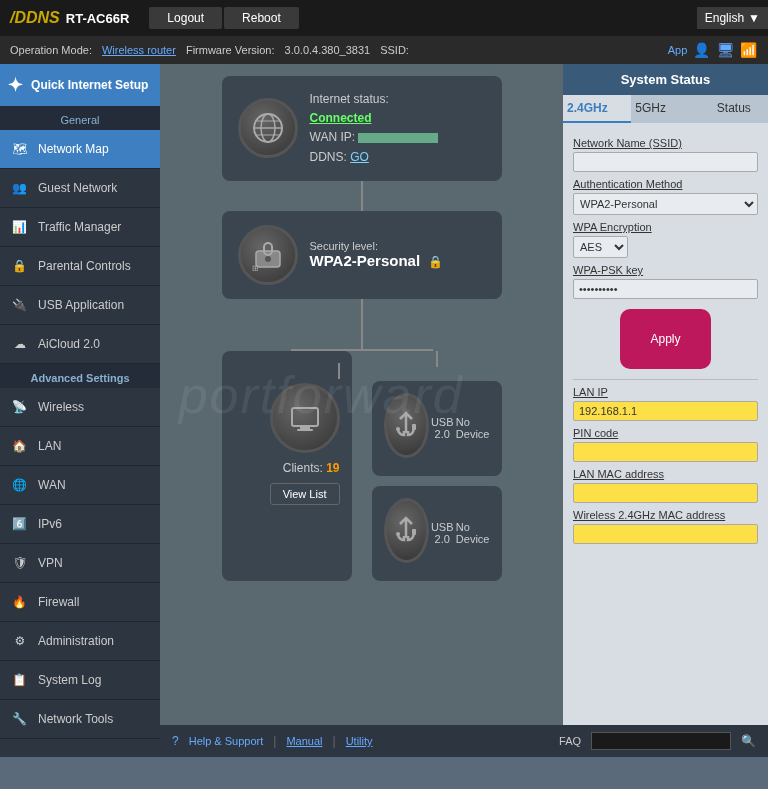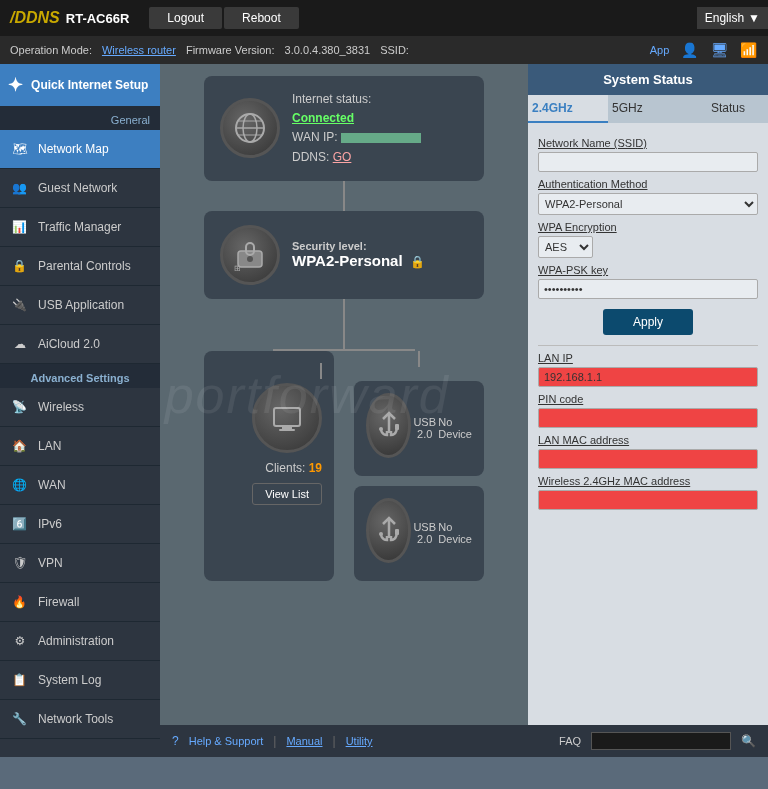--- a/index.html
+++ b/index.html
@@ -9,30 +9,30 @@
     .top-bar { display: flex; align-items: center; background: #1a1a1a; height: 36px; }
     .logo { padding: 0 10px; display: flex; align-items: center; gap: 6px; }
     .logo-asus { color: #c8a800; font-weight: bold; font-size: 16px; font-style: italic; }
     .logo-model { color: #fff; font-size: 13px; font-weight: bold; }
     .top-nav { display: flex; gap: 2px; margin-left: 10px; }
     .top-nav-btn { background: #3a3a3a; color: #fff; border: none; padding: 4px 18px; cursor: pointer; font-size: 12px; border-radius: 2px; }
     .lang-select { margin-left: auto; display: flex; align-items: center; background: #3a3a3a; color: #fff; padding: 4px 8px; gap: 4px; font-size: 12px; cursor: pointer; margin-right: 0; }
 
     
     .status-bar { background: #2a2a2a; color: #ccc; font-size: 11px; padding: 4px 10px; display: flex; align-items: center; gap: 10px; height: 28px; }
-    .status-icons { margin-left: auto; display: flex; gap: 12px; align-items: center; }
+    .status-icons { margin-left: auto; display: flex; gap: 6px; align-items: center; }
     .status-icon { color: #6af; font-size: 14px; cursor: pointer; }
 
     
     .main-layout { display: flex; height: calc(789px - 64px - 32px); }
 
     
     .sidebar { width: 160px; background: #2d3540; flex-shrink: 0; overflow-y: auto; }
     .sidebar-quick { background: #3d7fc1; color: #fff; padding: 10px 8px; display: flex; align-items: center; gap: 8px; cursor: pointer; font-size: 12px; font-weight: bold; }
-    .sidebar-section-title { color: #8ab0d0; font-size: 11px; padding: 8px 10px 4px; text-align: right; background: #232c38; }
+    .sidebar-section-title { color: #8ab0d0; font-size: 11px; padding: 8px 10px 4px; text-align: center; background: #232c38; }
     .sidebar-item { display: flex; align-items: center; gap: 8px; padding: 9px 10px; color: #ccc; cursor: pointer; font-size: 12px; border-bottom: 1px solid #1e2832; }
     .sidebar-item.active { background: #3d7fc1; color: #fff; }
     .sidebar-item .icon { width: 20px; height: 20px; display: flex; align-items: center; justify-content: center; flex-shrink: 0; }
     .sidebar-adv-title { color: #8ab0d0; font-size: 11px; padding: 8px 10px 4px; text-align: center; background: #232c38; font-weight: bold; }
 
     
     .content-area { flex: 1; display: flex; flex-direction: column; overflow: hidden; }
 
     
     .network-map-area { flex: 1; position: relative; background: #5a6870; overflow: hidden; }
@@ -46,48 +46,48 @@
     .router-info .connected { color: #6f6; text-decoration: underline; font-weight: bold; }
     .router-info a { color: #6af; text-decoration: underline; }
 
     
     .connector-v { width: 2px; height: 30px; background: #888; margin: 0 auto; }
 
     
     .security-box { background: #3a4550; border-radius: 8px; width: 280px; padding: 14px 16px; display: flex; align-items: center; gap: 12px; }
     .security-icon { width: 60px; height: 60px; border-radius: 50%; background: radial-gradient(circle at 40% 35%, #666, #333); display: flex; align-items: center; justify-content: center; border: 3px solid #555; flex-shrink: 0; }
     .security-info { color: #fff; font-size: 12px; }
-    .security-level { color: #ccc; font-size: 11px; font-weight: bold; }
+    .security-level { color: #ccc; font-size: 11px; }
     .security-name { color: #fff; font-size: 15px; font-weight: bold; }
     .device-box { background: #3a4550; border-radius: 8px; width: 130px; padding: 12px; display: flex; flex-direction: column; align-items: flex-end; }
     .device-icon { width: 70px; height: 70px; border-radius: 50%; background: radial-gradient(circle at 40% 35%, #666, #333); display: flex; align-items: center; justify-content: center; border: 3px solid #555; margin-bottom: 8px; }
     .device-label { color: #ccc; font-size: 12px; margin-bottom: 4px; }
     .device-count { color: #f90; font-weight: bold; }
     .view-list-btn { background: #3a4550; color: #fff; border: 1px solid #666; padding: 4px 12px; cursor: pointer; font-size: 11px; border-radius: 3px; margin-top: 4px; }
 
     .usb-boxes { display: flex; flex-direction: column; gap: 10px; }
     .usb-box { background: #3a4550; border-radius: 8px; width: 130px; padding: 12px; display: flex; align-items: center; }
     .usb-icon { width: 65px; height: 65px; border-radius: 50%; background: radial-gradient(circle at 40% 35%, #666, #333); display: flex; align-items: center; justify-content: center; border: 3px solid #555; margin-bottom: 6px; }
 
     
-    .system-status { width: 240px; background: #d8dde3; flex-shrink: 0; overflow-y: auto; }
+    .system-status { width: 205px; background: #d8dde3; flex-shrink: 0; overflow-y: auto; }
     .system-status-title { background: #3a5a7a; color: #fff; text-align: center; padding: 8px; font-size: 13px; font-weight: bold; }
     .freq-tabs { display: flex; background: #b8c5d0; }
     .freq-tab { flex: 1; text-align: left; padding: 6px 4px; font-size: 12px; cursor: pointer; color: #333; border-bottom: 2px solid transparent; }
     .freq-tab.active { background: #d8dde3; border-bottom: 2px solid #3a7fc1; font-weight: bold; color: #3a7fc1; }
     .freq-tab-status { flex: 1; text-align: center; padding: 6px 4px; font-size: 12px; cursor: pointer; color: #333; }
     .status-form { padding: 8px 10px; }
     .form-label { color: #333; font-size: 11px; margin-bottom: 3px; margin-top: 6px; display: block; text-decoration: underline; }
     .form-input { width: 100%; border: 1px solid #aaa; background: #e8ecf0; padding: 3px 5px; font-size: 11px; border-radius: 2px; color: #333; }
     .form-select-wrap { display: flex; align-items: center; gap: 2px; }
     .form-select { flex: 1; border: 1px solid #aaa; background: #e8ecf0; padding: 3px 2px; font-size: 11px; border-radius: 2px; color: #333; }
     .form-select-small { width: 55px; border: 1px solid #aaa; background: #e8ecf0; padding: 3px 2px; font-size: 11px; border-radius: 2px; color: #333; }
-    .apply-btn { background: #0c4a6e; color: #fff; border: none; padding: 6px 30px; cursor: pointer; font-size: 12px; border-radius: 3px; margin: 10px auto; display: block; }
+    .apply-btn { background: #be185d; color: #fff; border: none; padding: 23px 30px; cursor: pointer; font-size: 12px; border-radius: 10px; margin: 10px auto; display: block; }
     .divider { border: none; border-top: 1px solid #bbb; margin: 4px 0; }
-    .form-input-readonly { width: 100%; border: 1px solid #aaa; background: #ef4444; padding: 3px 5px; font-size: 11px; border-radius: 2px; color: #333; }
+    .form-input-readonly { width: 100%; border: 1px solid #aaa; background: #fde047; padding: 3px 5px; font-size: 11px; border-radius: 2px; color: #333; }
 
     
     .bottom-bar { background: #2d3540; height: 32px; display: flex; align-items: center; padding: 0 12px; gap: 10px; }
     .bottom-help { color: #6af; font-size: 11px; cursor: pointer; display: flex; align-items: center; gap: 4px; }
     .bottom-sep { color: #666; }
     .bottom-link { color: #6af; font-size: 11px; cursor: pointer; text-decoration: underline; }
     .bottom-faq { margin-left: auto; color: #ccc; font-size: 11px; }
     .bottom-search { background: #1a1a1a; border: 1px solid #555; color: #ccc; padding: 2px 6px; font-size: 11px; width: 140px; }
 
     
@@ -213,21 +213,21 @@
                 <ellipse cx="18" cy="18" rx="7" ry="14" fill="none" stroke="#aaa" stroke-width="1.5"></ellipse>
                 <line x1="4" y1="18" x2="32" y2="18" stroke="#aaa" stroke-width="1.5"></line>
                 <line x1="6" y1="11" x2="30" y2="11" stroke="#aaa" stroke-width="1"></line>
                 <line x1="6" y1="25" x2="30" y2="25" stroke="#aaa" stroke-width="1"></line>
               </svg>
             </div>
             <div class="router-info">
               <div><span>Internet status:</span></div>
               <div><span class="connected">Connected</span></div>
               <div><span>WAN IP:</span> <span style="background:#6a8; width:80px; display:inline-block; height:10px; vertical-align:middle;"></span></div>
-              <div><span>DDNS:</span> <a style="color:#fca5a5; cursor:pointer;text-align:right;">GO</a></div>
+              <div><span>DDNS:</span> <a style="color:#7dd3fc; cursor:pointer;text-align:right;">GO</a></div>
             </div>
           </div>
 
           <div class="connector-v"></div>
 
           <div class="security-box">
             <div class="security-icon">
               <svg width="36" height="36" viewBox="0 0 36 36">
                 <rect x="6" y="14" width="24" height="16" rx="3" fill="#888" stroke="#aaa" stroke-width="1.5"></rect>
                 <rect x="14" y="6" width="8" height="12" rx="4" fill="none" stroke="#aaa" stroke-width="2"></rect>

